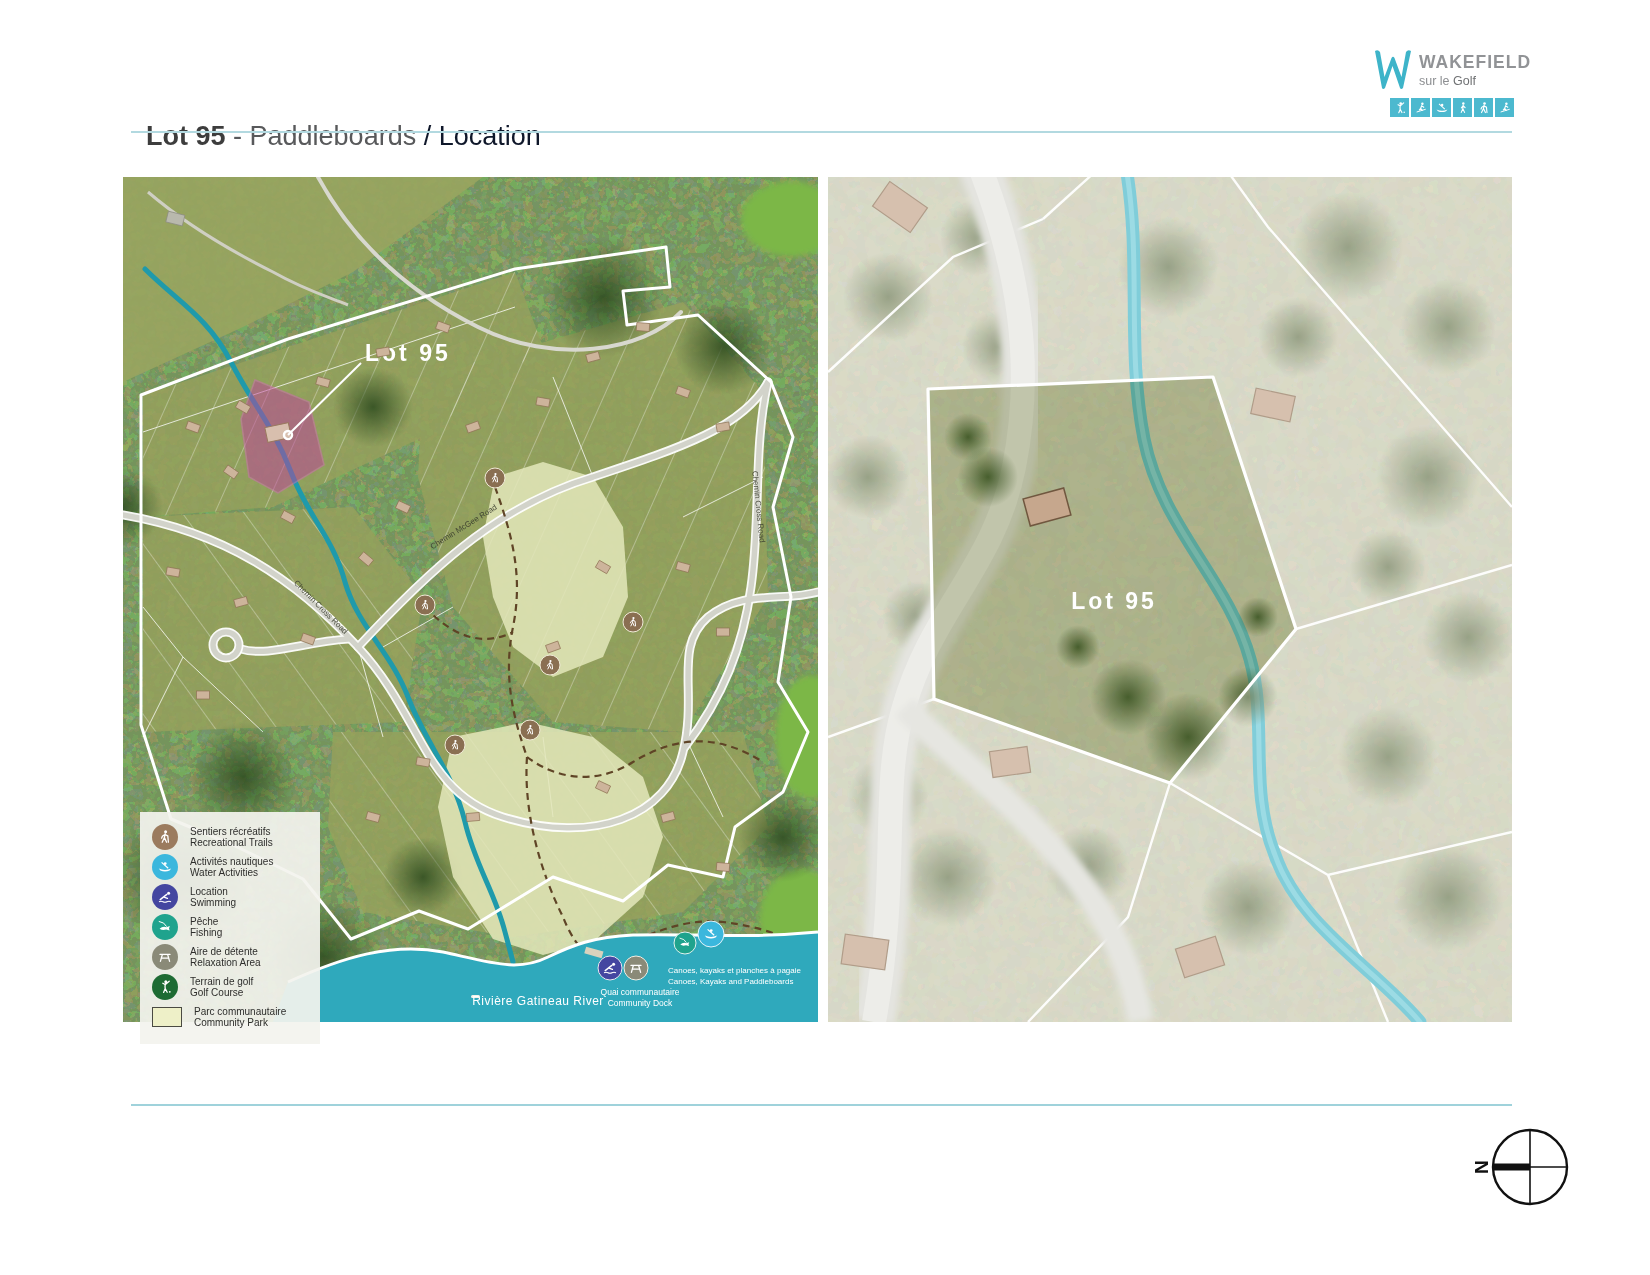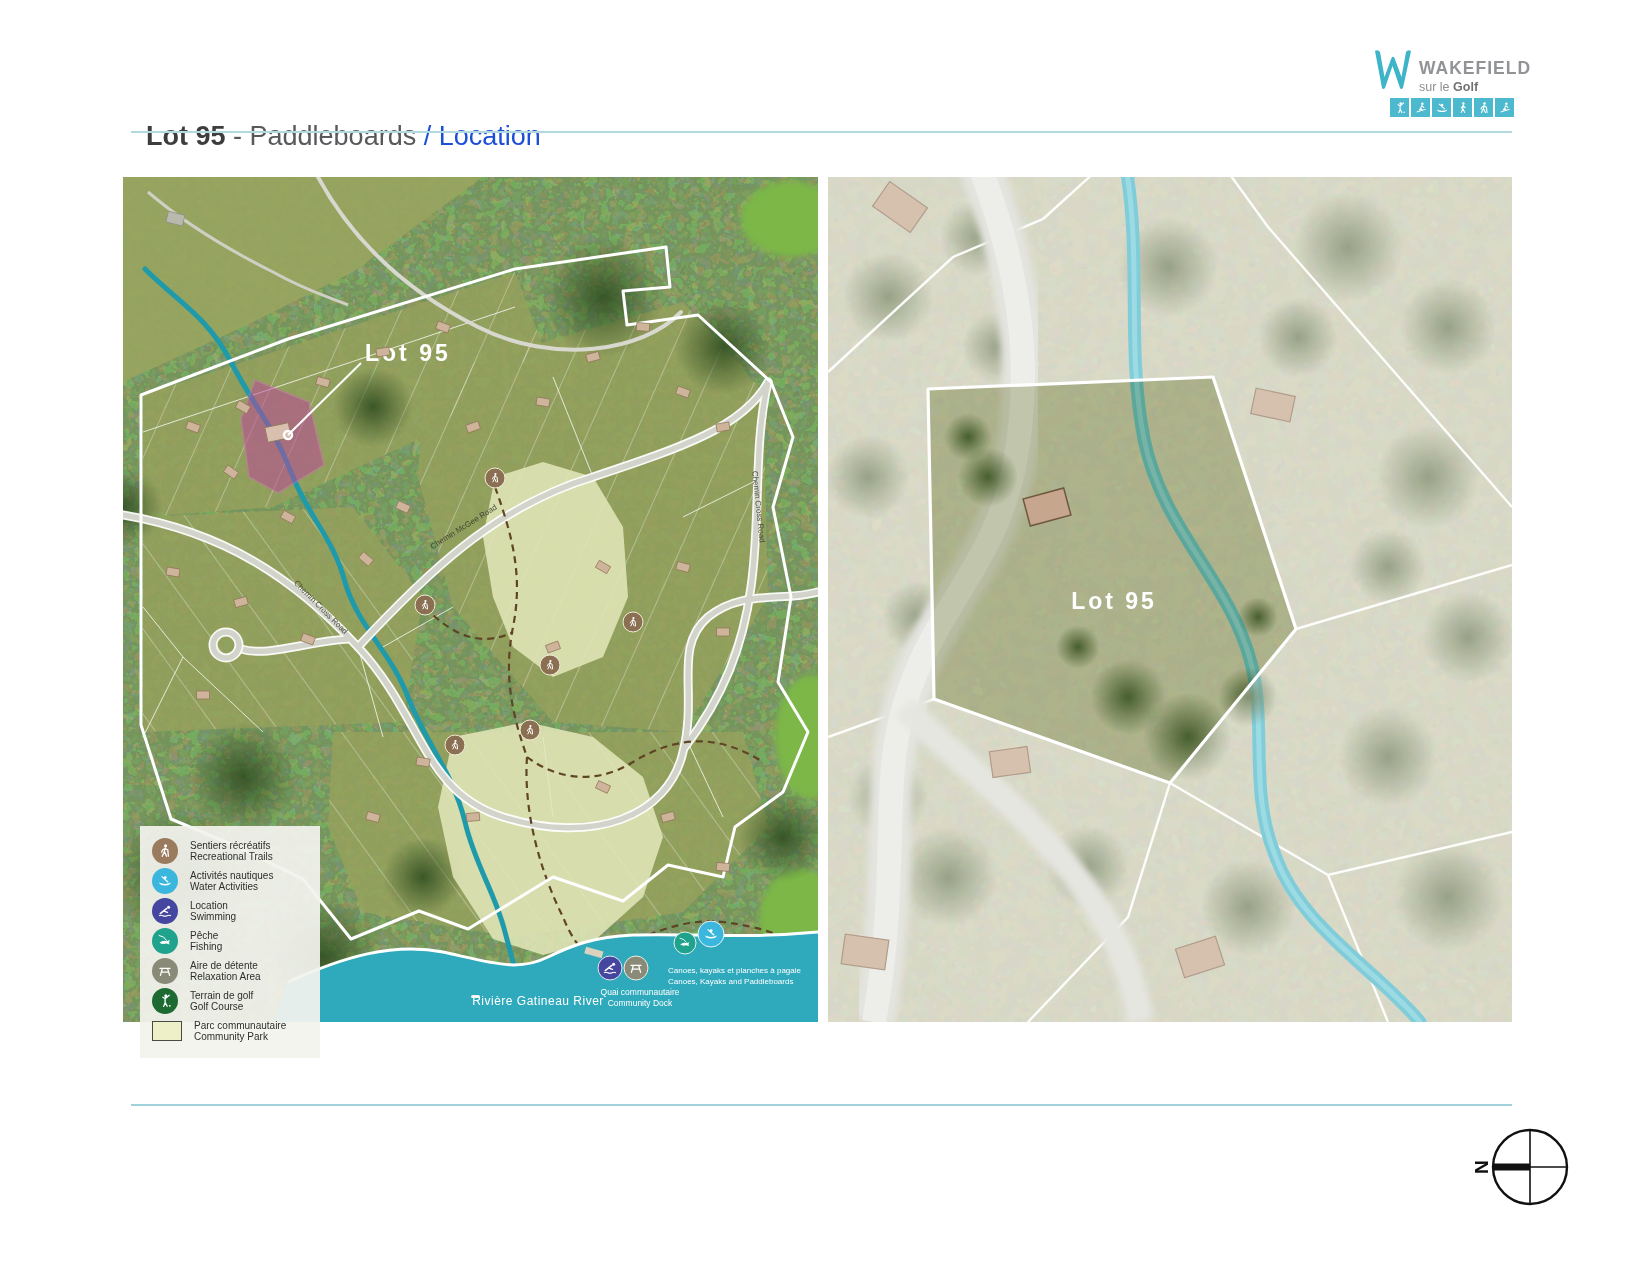--- a/index.html
+++ b/index.html
@@ -2,42 +2,42 @@
 <html><head>
 <meta charset="utf-8">
 <style>
   html,body{margin:0;padding:0}
   body{width:1650px;height:1275px;background:#ffffff;position:relative;overflow:hidden;
        font-family:"Liberation Sans",sans-serif;}
 
   
   .title{position:absolute;left:131px;top:90px;font-size:27px;color:#58595b;white-space:pre;}
   .title .bold{font-weight:bold;color:#3d3d3d}
-  .title .teal{color:#1d4ed8}
+  .title .teal{color:#0f172a}
   .rule-top{position:absolute;left:131px;top:131px;width:1381px;height:2px;background:#b2d9e0}
   .rule-bottom{position:absolute;left:131px;top:1104px;width:1381px;height:2px;background:#9fd2db}
 
   
   .logo{position:absolute;left:1374px;top:50px;width:140px}
-  .logo-row{display:flex;align-items:flex-end}
+  .logo-row{display:flex;align-items:flex-start}
   .logo-text{margin-left:7px;margin-top:2px}
   .logo-brand{font-size:17.5px;color:#919396;letter-spacing:1px;font-weight:bold}
   .logo-tag{font-size:12.5px;color:#8d8f92;margin-top:1px}
-  .logo-tag .b{font-weight:bold;color:#6f7173}
+  .logo-tag .b{font-weight:normal;color:#6f7173}
   .logo-icons{display:flex;gap:2px;margin-top:4px;justify-content:flex-end}
   .logo-sq{width:19px;height:19px;background:#4cb9cf;display:flex;align-items:center;justify-content:center}
 
   
   .maps{position:absolute;left:123px;top:177px;display:flex;gap:10px}
   .map-left{position:relative;width:695px;height:845px}
   .map-right{position:relative;width:684px;height:845px}
   .map-left svg.scene,.map-right svg.scene{display:block}
 
   
-  .legend{position:absolute;left:17px;top:649px;width:180px;background:rgba(243,243,238,.93);
+  .legend{position:absolute;left:17px;top:635px;width:180px;background:rgba(243,243,238,.93);
           padding:12px 12px 10px 12px;box-sizing:border-box}
   .leg-row{display:flex;align-items:center;margin-bottom:4px;min-height:26px}
   .leg-ic{width:26px;height:26px;border-radius:50%;flex:0 0 26px;display:flex;
           align-items:center;justify-content:center}
   .c-trails{background:#9b7b5e}.c-water{background:#3bb7dd}.c-swim{background:#4446a0}
   .c-fish{background:#1fa38d}.c-relax{background:#8a8a78}.c-golf{background:#1d6b33}
   .leg-park{width:30px;height:20px;background:#eef0c8;border:1px solid #4a4a42;flex:0 0 30px;box-sizing:border-box}
   .leg-txt{margin-left:12px;font-size:10px;line-height:11.5px;color:#2e2e2c}
 
   

